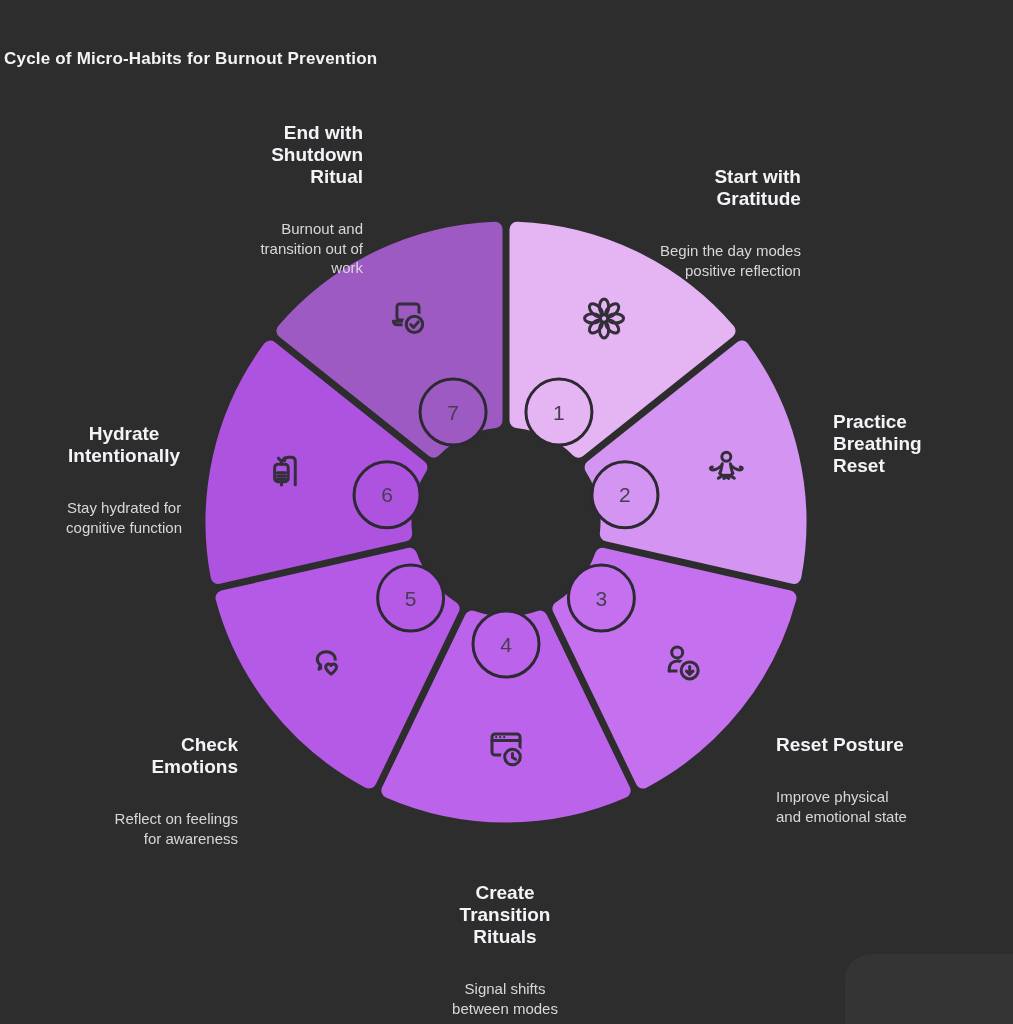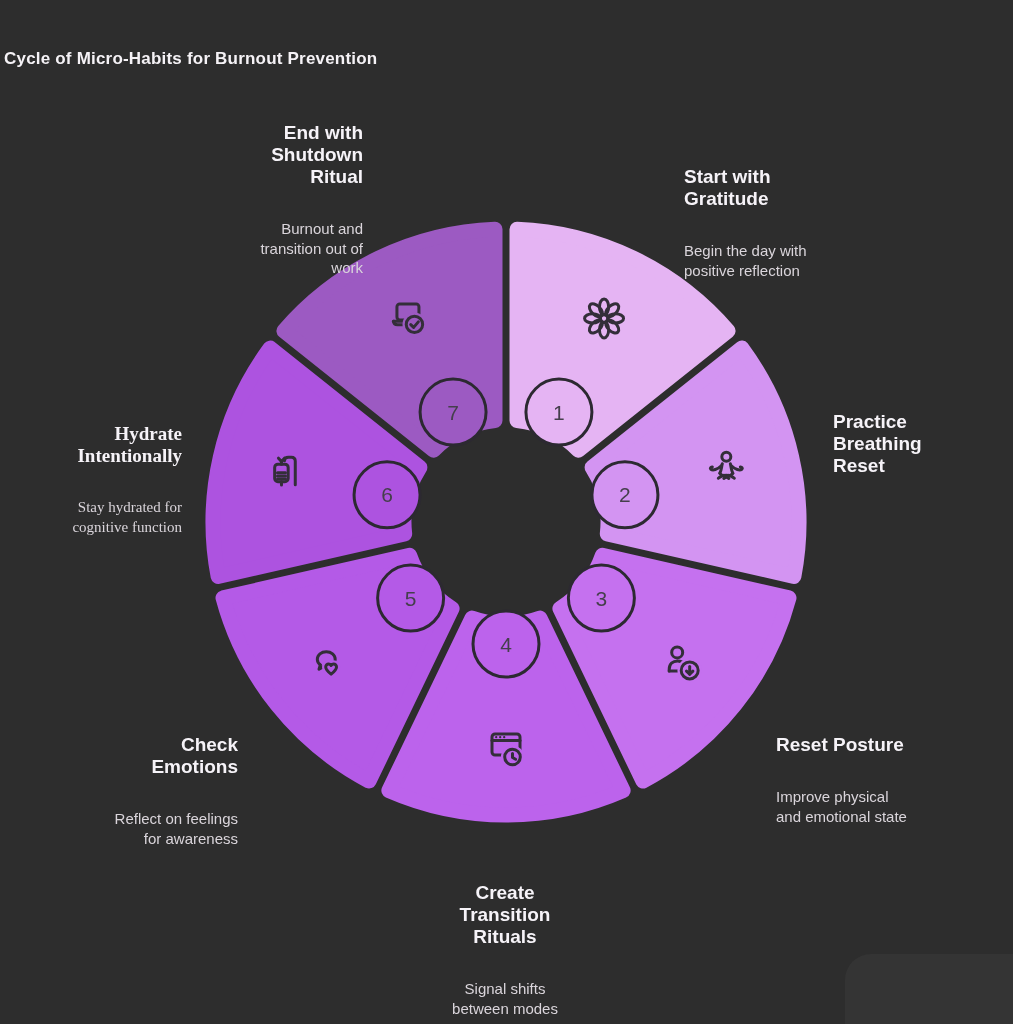--- a/index.html
+++ b/index.html
@@ -13,26 +13,26 @@
     text-align:left;font-size:17px;font-weight:700;color:#f5f2f6;
     letter-spacing:.2px;
   }
   .seg-label{position:absolute;white-space:pre-line;}
   .seg-label h3{
     margin:0 0 13px 0;font-size:19px;font-weight:700;line-height:22px;color:#f6f3f8;
   }
   .seg-label p{
     margin:0;font-size:15px;font-weight:400;line-height:19.5px;color:#dad5db;
   }
-  #lbl1{left:684px;top:148px;text-align:left;}
+  #lbl1{left:660px;top:148px;text-align:right;}
   #lbl2{left:833px;top:393px;text-align:left;}
   #lbl3{left:776px;top:716px;text-align:left;}
   #lbl4{left:505px;top:864px;transform:translateX(-50%);text-align:center;}
   #lbl5{right:775px;top:716px;text-align:right;}
-  #lbl6{right:831px;top:405px;text-align:right;font-family:Liberation Serif, serif;}
+  #lbl6{right:831px;top:405px;text-align:center;}
   #lbl7{right:650px;top:104px;text-align:right;}
   #wheel{position:absolute;left:0;top:0;}
   #wheel text{
     font-family:"Liberation Sans",sans-serif;font-size:21px;fill:#453f4c;
     text-anchor:middle;
   }
   #watermark{
     position:absolute;right:0;bottom:0;width:168px;height:70px;
     background:rgba(255,255,255,0.035);border-radius:26px 0 0 0;
   }
@@ -129,21 +129,21 @@
        <path d="M9.5 26.8 C9.6 29.3 11.3 30.4 13.6 30.4 L19.5 30.4"></path>
        <circle cx="30.5" cy="30" r="8.2" stroke="#9c5ac2" fill="#9c5ac2" stroke-width="7.5"></circle>
        <circle cx="30.5" cy="30" r="8.2"></circle>
        <path d="M26.8 30.2 L29.7 33 L34.4 27.5"></path>
       </g>
     </svg>
 
   <div class="seg-label" id="lbl1">
     <h3>Start with
 Gratitude</h3>
-    <p>Begin the day with
+    <p>Begin the day modes
 positive reflection</p>
   </div>
   <div class="seg-label" id="lbl2">
     <h3>Practice
 Breathing
 Reset</h3>
   </div>
   <div class="seg-label" id="lbl3">
     <h3>Reset Posture</h3>
     <p>Improve physical

